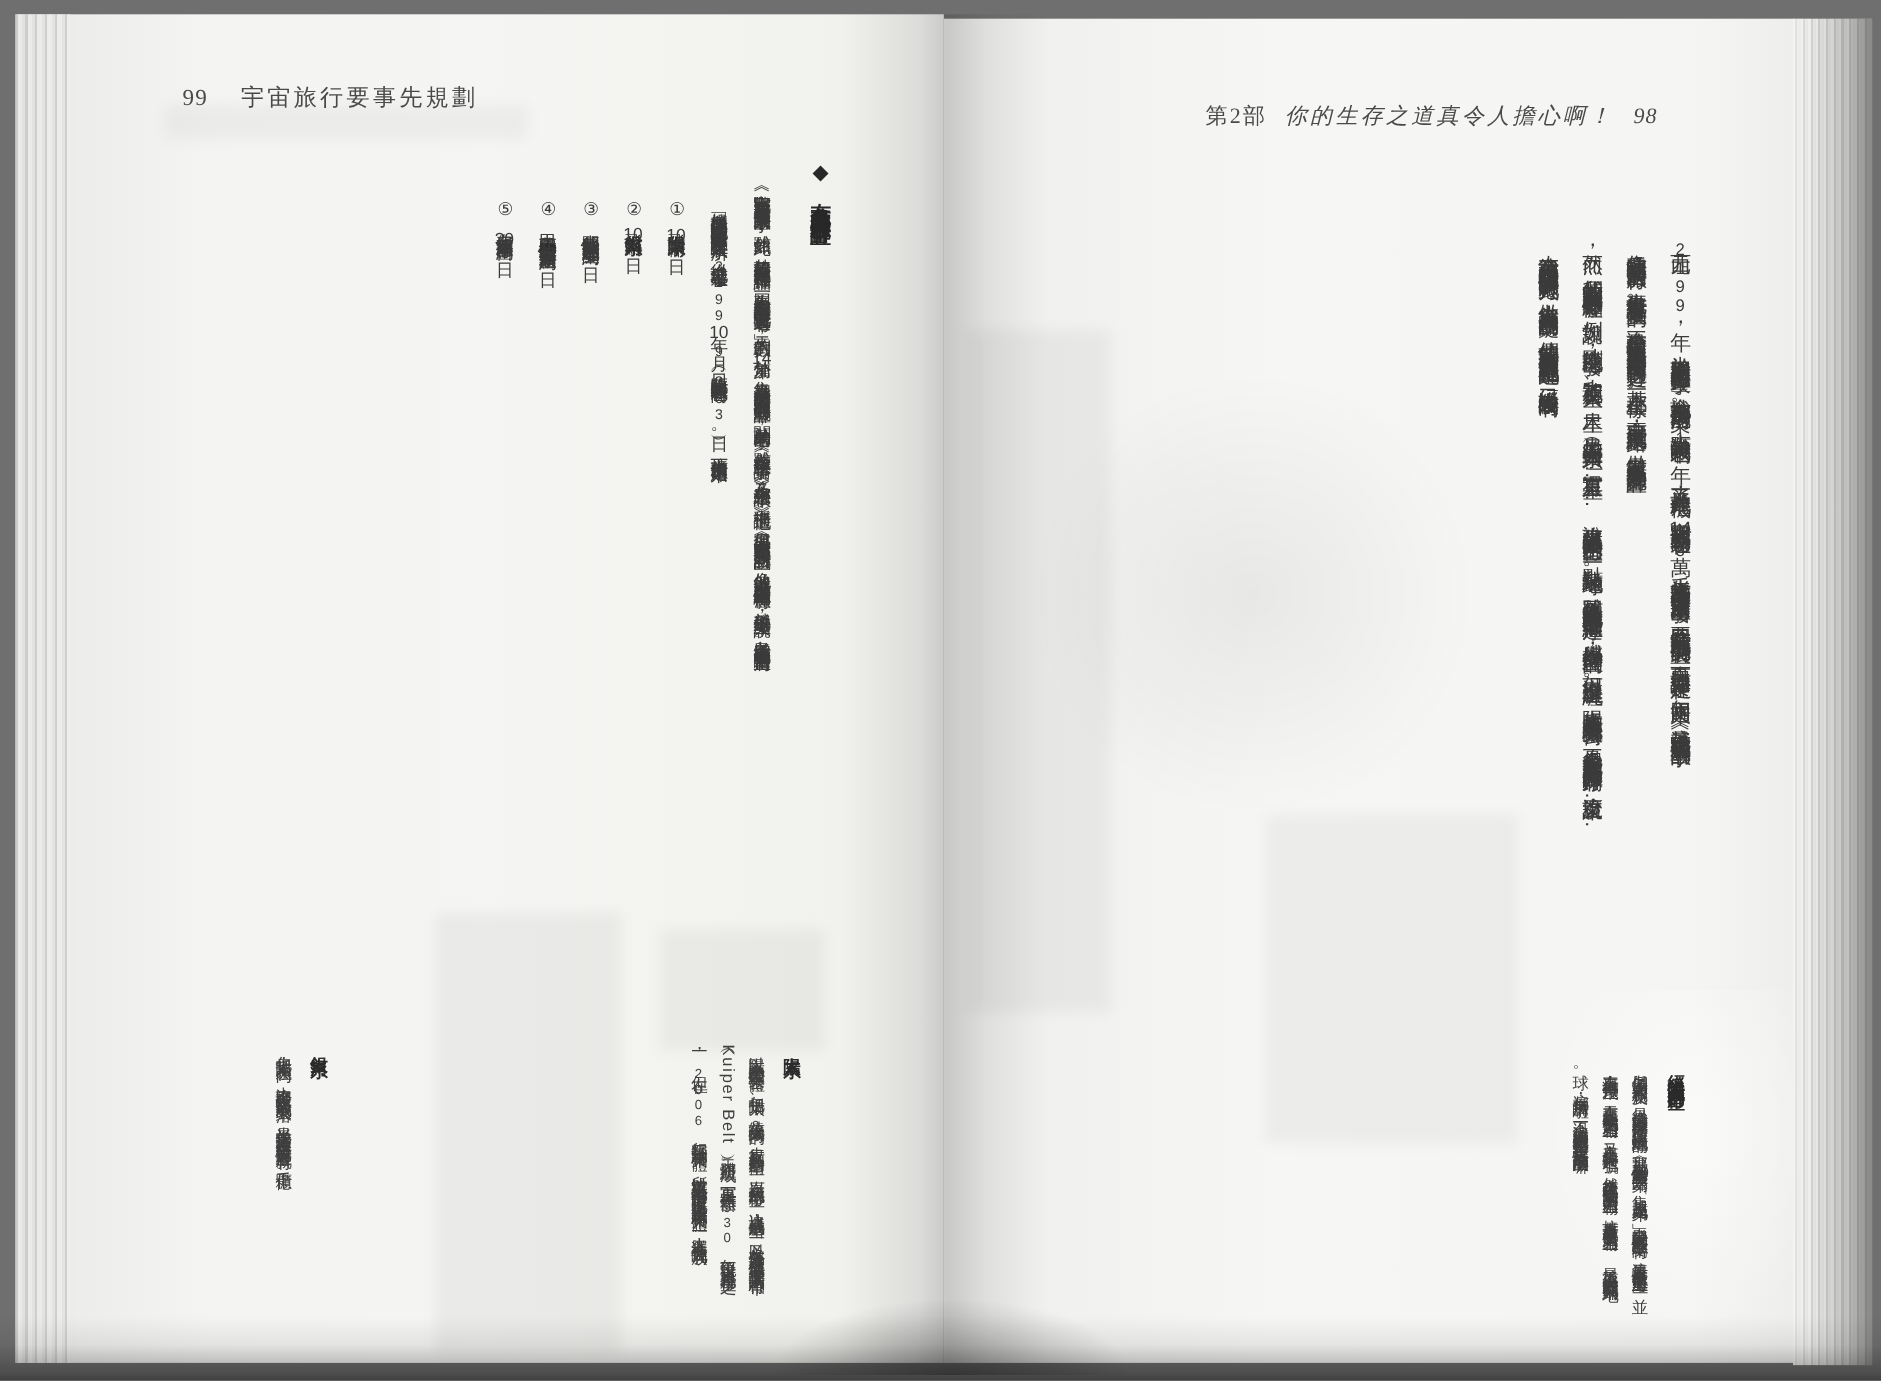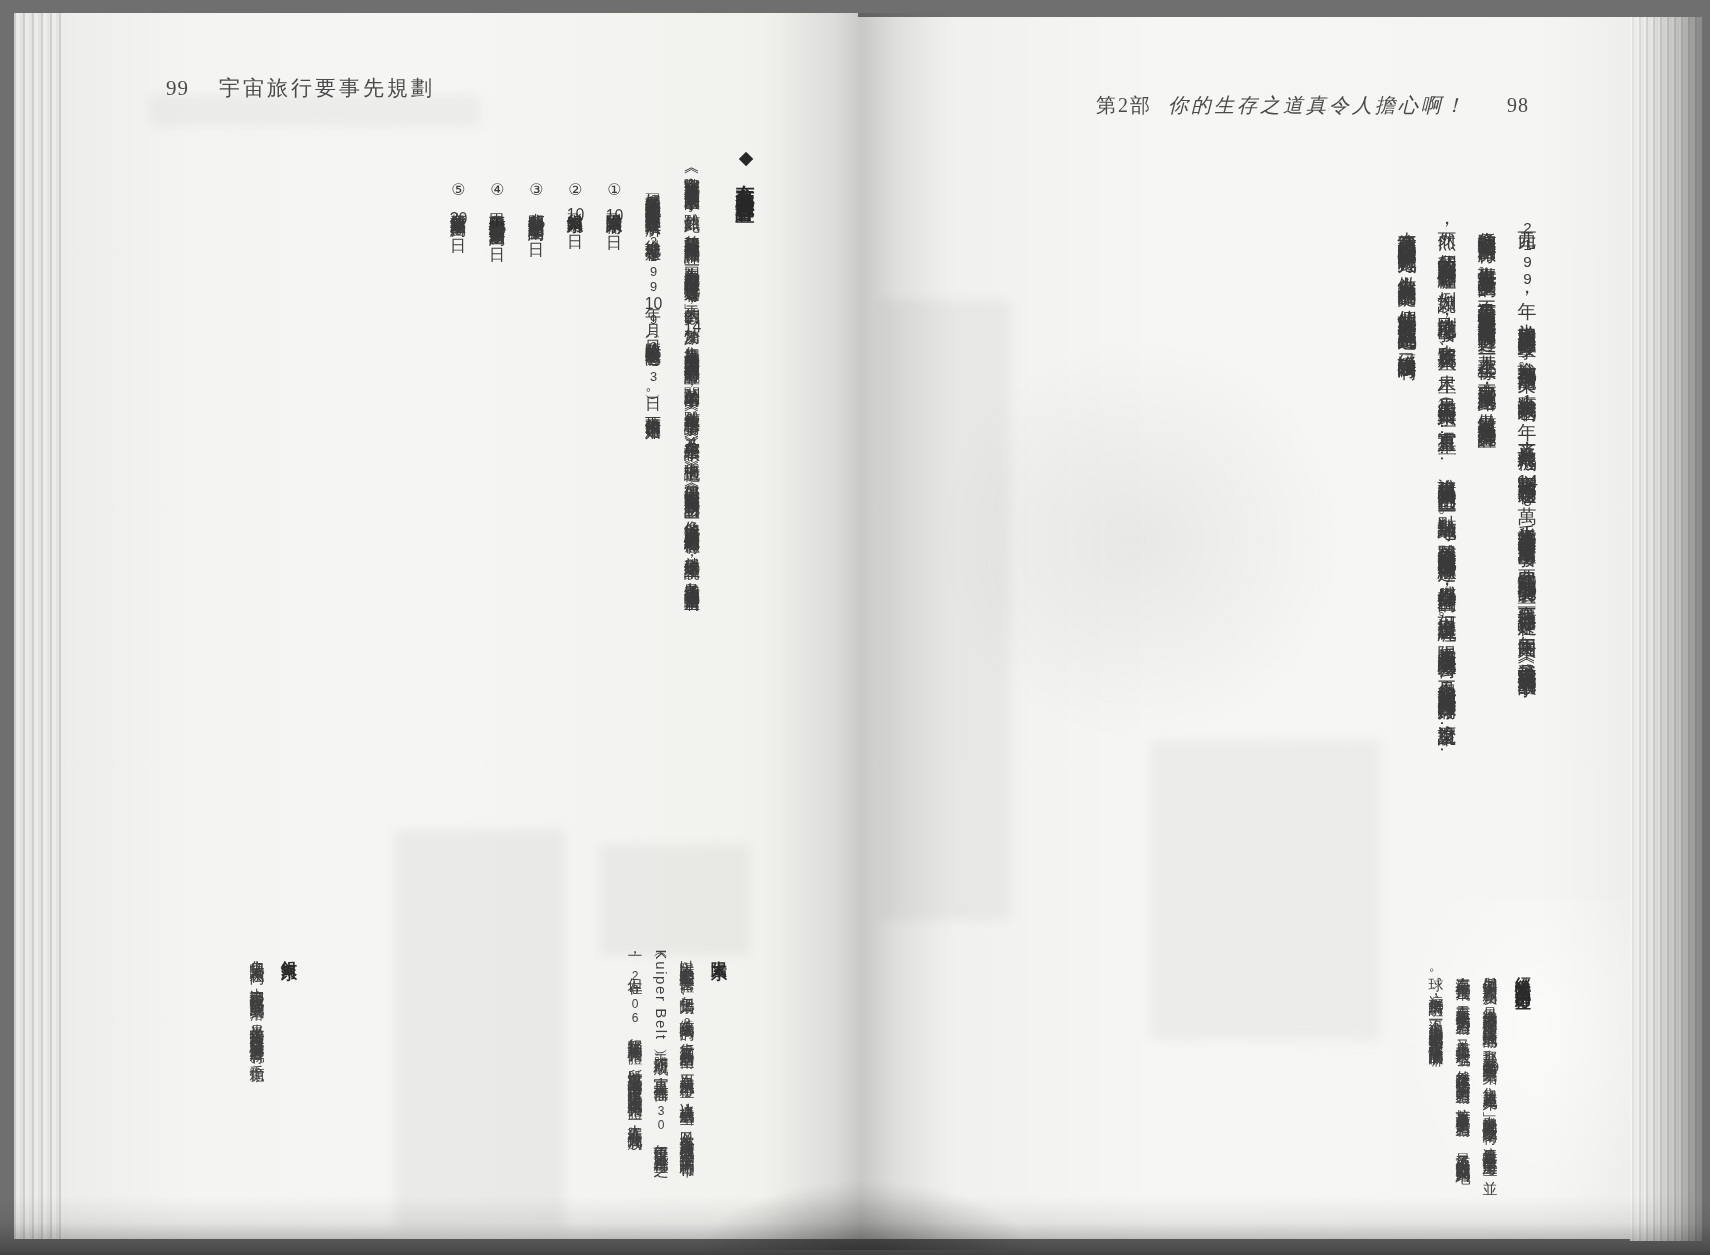--- a/index.html
+++ b/index.html
@@ -53,21 +53,21 @@
   .up{text-orientation:upright;font-size:.8em;letter-spacing:0;}
   .b{font-weight:bold;color:#2e2e2e;}
 
   .header{position:absolute;font-family:"Liberation Serif","DejaVu Serif",serif;color:#4a4a4a;white-space:nowrap;}
   .header-left{left:138px;top:74px;font-size:21px;margin-left:28px;}
   .header-right{left:1096px;top:92px;font-size:20px;}
   .header .pgnum{letter-spacing:1px;}
   .header .rtitle{letter-spacing:3px;margin-left:30px;}
   .header-right .part{letter-spacing:2px;text-align:center;}
   .header-right .rtitle{margin-left:16px;font-style:italic;}
-  .header-right .pgnum{margin-left:40px;}
+  .header-right .pgnum{margin-left:18px;font-style:italic;}
 
   .main-left{
     position:absolute;left:118px;top:146px;width:650px;height:602px;
     font-size:16px;letter-spacing:1px;line-height:39px;
   }
   .main-left .sec-heading{
     font-size:19px;font-weight:bold;color:#282828;letter-spacing:2px;line-height:46px;margin-left:10px;
   }
   .main-right{
     position:absolute;left:975px;top:176px;width:572px;height:712px;

